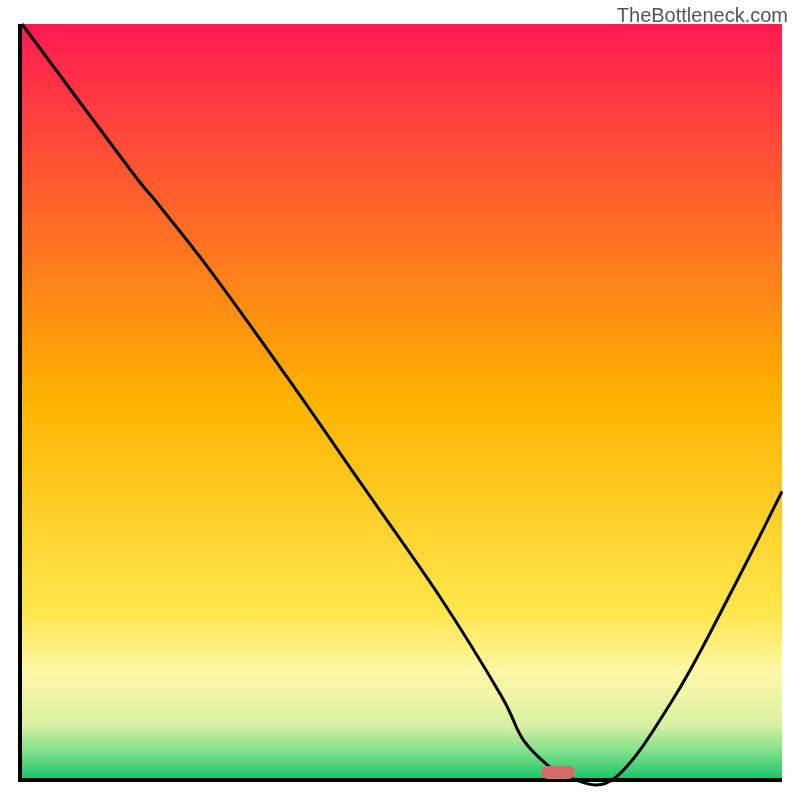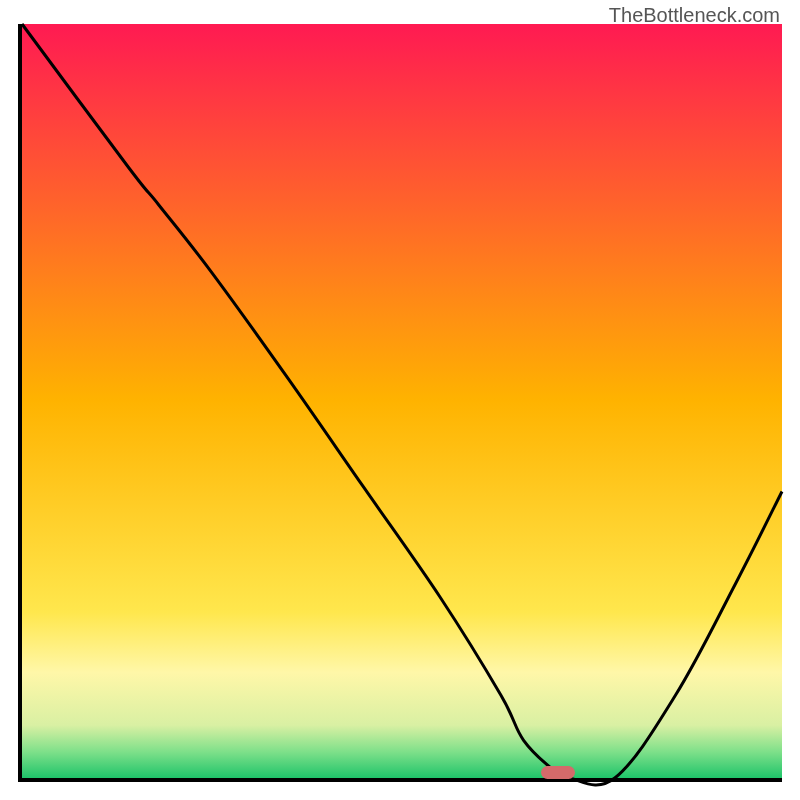--- a/index.html
+++ b/index.html
@@ -7,21 +7,21 @@
     padding: 0;
     width: 800px;
     height: 800px;
     background: #ffffff;
     position: relative;
     font-family: Arial, sans-serif;
   }
   .watermark {
     position: absolute;
     top: 4px;
-    right: 20px;
+    right: 12px;
     color: #555;
     font-size: 20px;
     font-weight: 500;
     z-index: 10;
   }
   .plot-frame {
     position: absolute;
     left: 18px;
     top: 24px;
     width: 764px;

